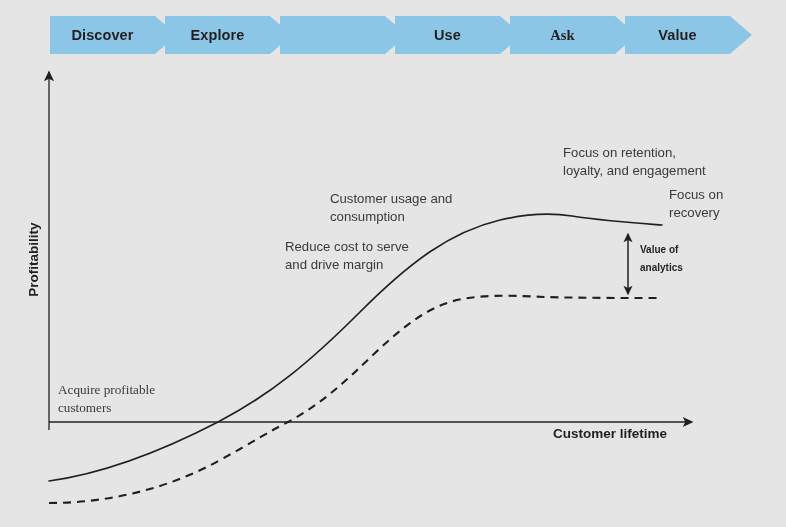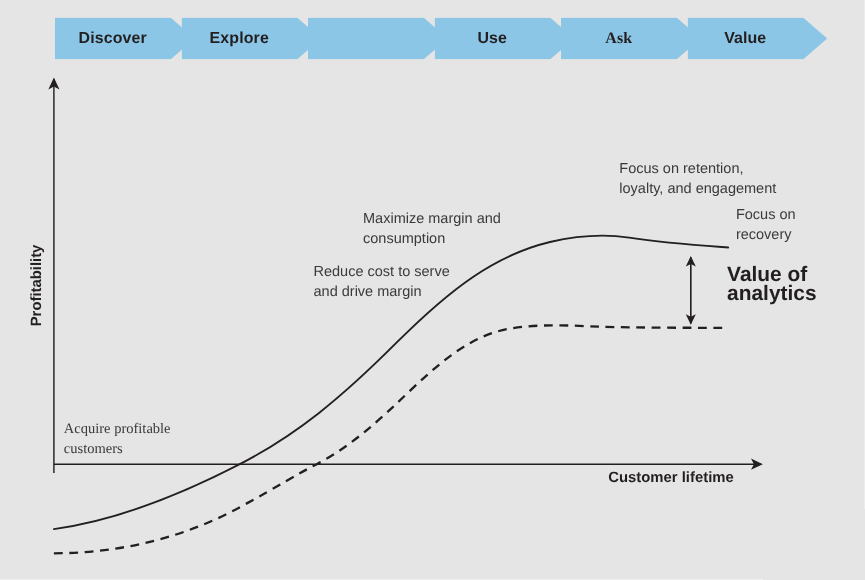--- a/index.html
+++ b/index.html
@@ -90,22 +90,21 @@
   .annotation {
     position: absolute;
     font-size: 13.2px;
     line-height: 18px;
     color: #3a3a3c;
     white-space: pre-line;
   }
   .annotation.bold {
     font-weight: bold;
     color: #231f20;
-    font-size: 19px;
-    margin-left: 21px;
+    font-size: 10px;
   }
 </style>
 </head>
 <body>
 
 <div id="stage">
 
   <div id="chevron-banner">
 
     <div class="chevron" style="left: 50px; background: rgb(140, 198, 231);"></div>
@@ -159,21 +158,21 @@
     <line x1="628" y1="234" x2="628" y2="294" stroke="#231f20" stroke-width="1.5" marker-start="url(#gap-arrow-end)" marker-end="url(#gap-arrow-end)"></line>
   </svg>
 
   <div id="y-axis-title">Profitability</div>
   <div id="x-axis-title">Customer lifetime</div>
 
   <div class="annotation" style="left:58px;  top:381px;font-family:Liberation Serif, serif;">Acquire profitable
 customers</div>
   <div class="annotation" style="left:285px; top:238px;">Reduce cost to serve
 and drive margin</div>
-  <div class="annotation" style="left:330px; top:190px;">Maximize margin and
+  <div class="annotation" style="left:330px; top:190px;">Customer usage and
 consumption</div>
   <div class="annotation" style="left:563px; top:144px;">Focus on retention,
 loyalty, and engagement</div>
   <div class="annotation" style="left:669px; top:186px;">Focus on
 recovery</div>
   <div class="annotation bold" style="left:640px; top:241px;">Value of
 analytics</div>
 
 </div>
 

